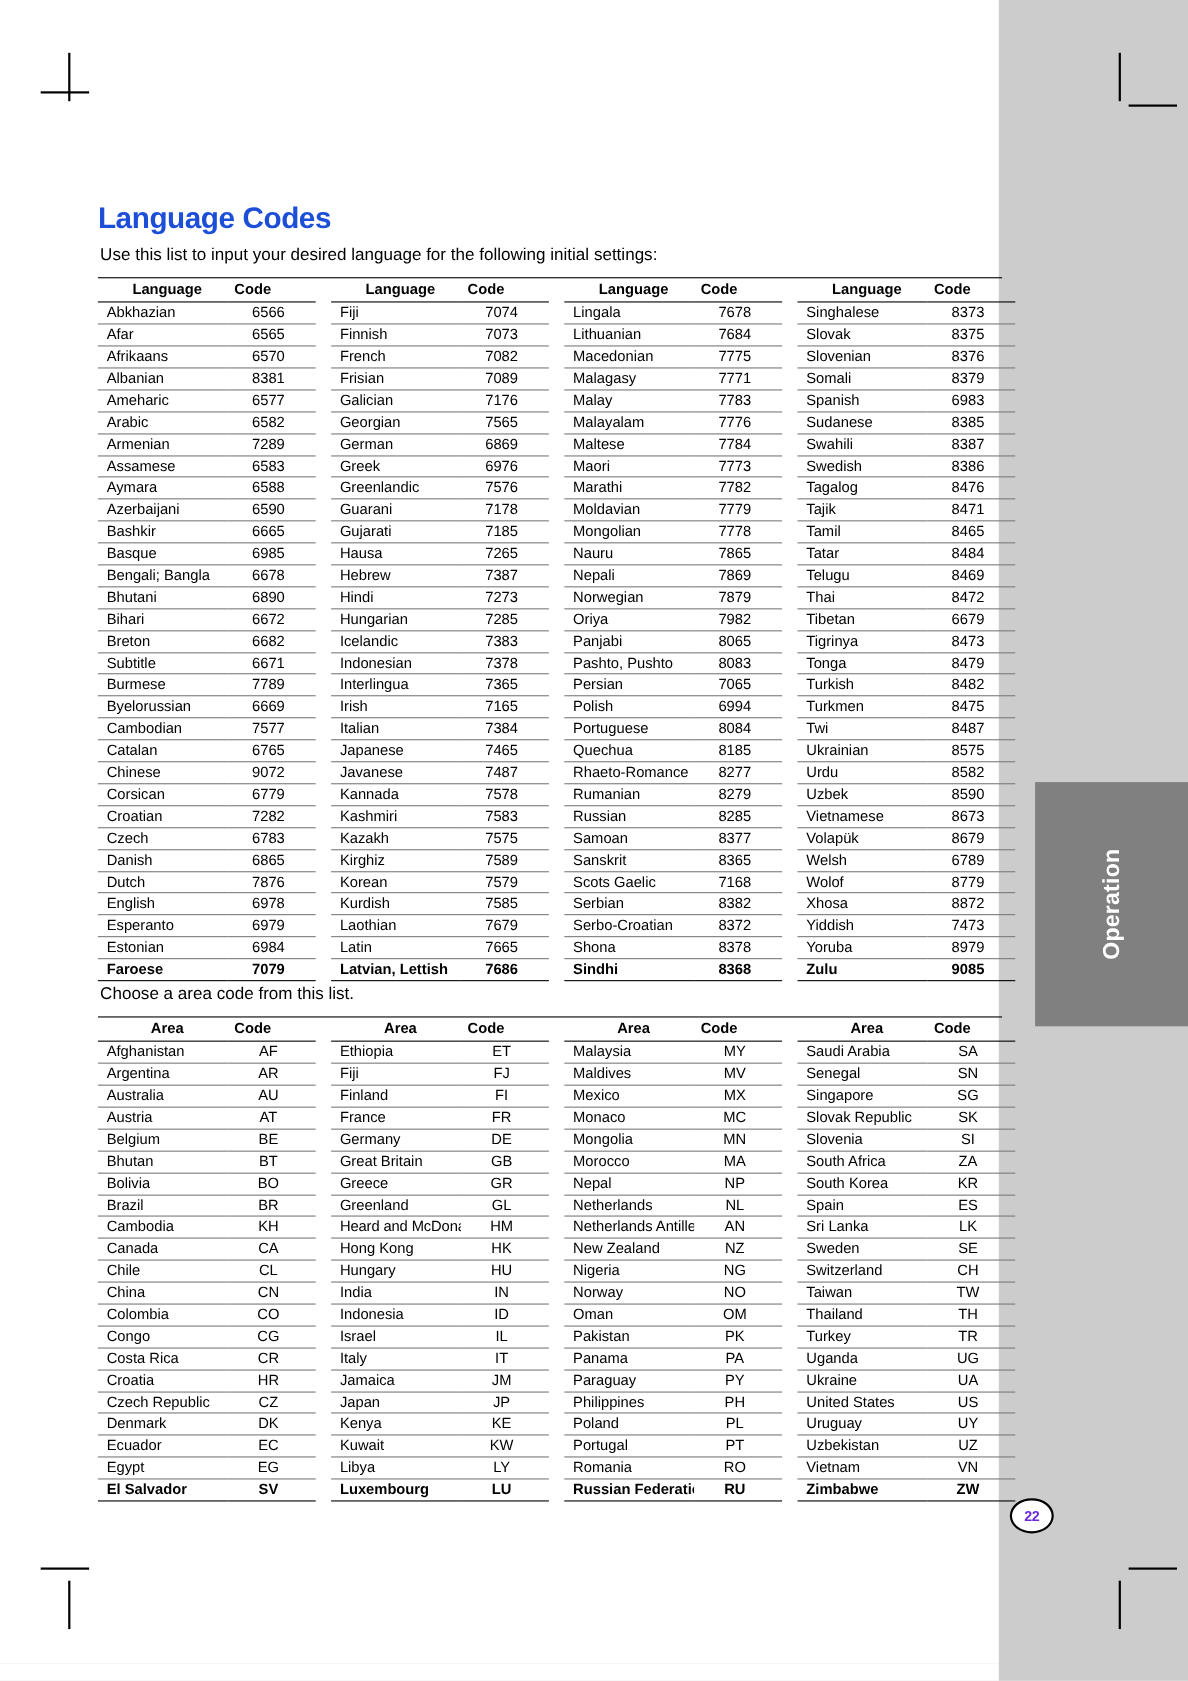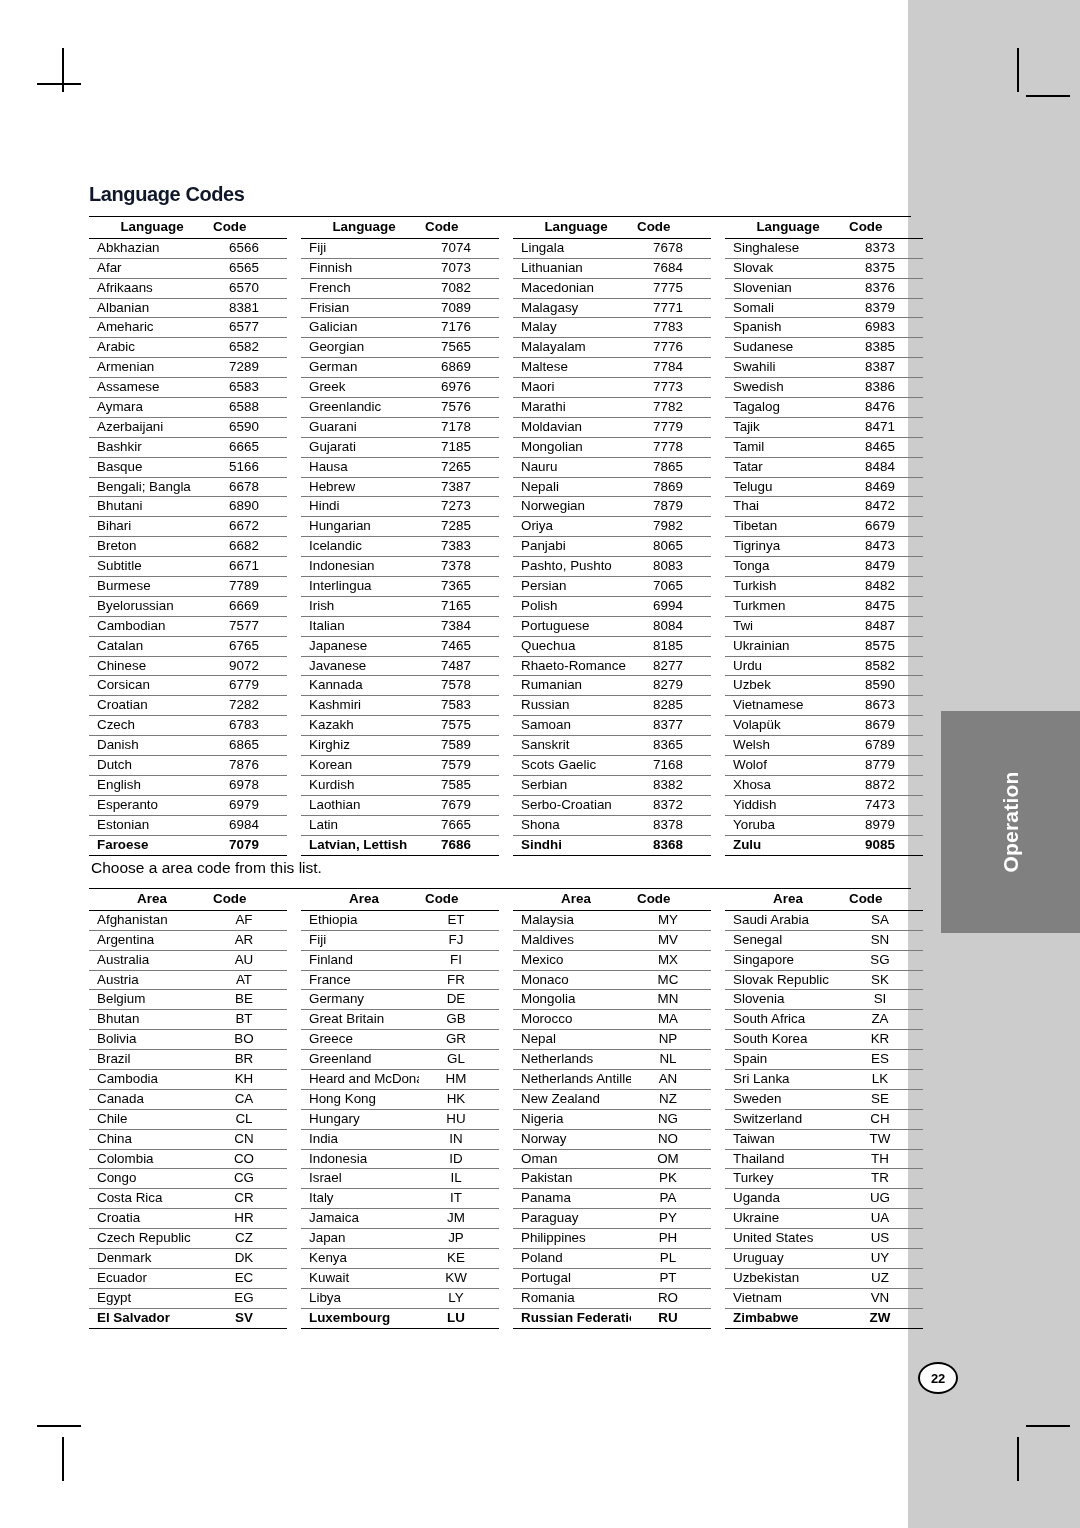--- a/index.html
+++ b/index.html
@@ -80,43 +80,43 @@
   
   .page-badge {
     position: absolute;
     left: 918px;
     top: 1362px;
     width: 36px;
     height: 28px;
     border: 2.5px solid #000000;
     border-radius: 50%;
     background: #ffffff;
-    color: #000000;
+    color: #6d28d9;
     font-size: 13px;
     font-weight: bold;
     display: flex;
     align-items: center;
     justify-content: center;
     letter-spacing: -0.3px;
   }
 
   
   .content {
     position: absolute;
     left: 89px;
     top: 183px;
     width: 822px;
   }
 
   h1.section-title {
     margin: 0 0 8px 0;
-    font-size: 20px;
+    font-size: 27px;
     font-weight: bold;
     letter-spacing: -0.4px;
-    color: #0f172a;
+    color: #1d4ed8;
   }
   .section-title.area-title {
     margin-top: 16px;
   }
   .intro {
     font-size: 15.5px;
     line-height: 1.32;
     color: #000000;
     margin: 0 0 10px 0;
     padding-left: 2px;
@@ -194,20 +194,21 @@
   <div class="side-tab">
     <span class="side-tab-label">Operation</span>
   </div>
 
   <div class="page-badge">22</div>
 
   <div class="content">
 
     <h1 class="section-title">Language Codes</h1>
     <div class="intro">
+      <div>Use this list to input your desired language for the following initial settings:</div>
     </div>
 
     <div class="table-block table-wrap" id="language-table-block">
         <div class="code-col">
           <table class="codes">
             <thead>
               <tr>
                 <th>Language</th>
                 <th class="code">Code</th>
               </tr>
@@ -252,21 +253,21 @@
               <tr>
                 <td>Azerbaijani</td>
                 <td class="code">6590</td>
               </tr>
               <tr>
                 <td>Bashkir</td>
                 <td class="code">6665</td>
               </tr>
               <tr>
                 <td>Basque</td>
-                <td class="code">5166</td>
+                <td class="code">6985</td>
               </tr>
               <tr>
                 <td>Bengali; Bangla</td>
                 <td class="code">6678</td>
               </tr>
               <tr>
                 <td>Bhutani</td>
                 <td class="code">6890</td>
               </tr>
               <tr>

